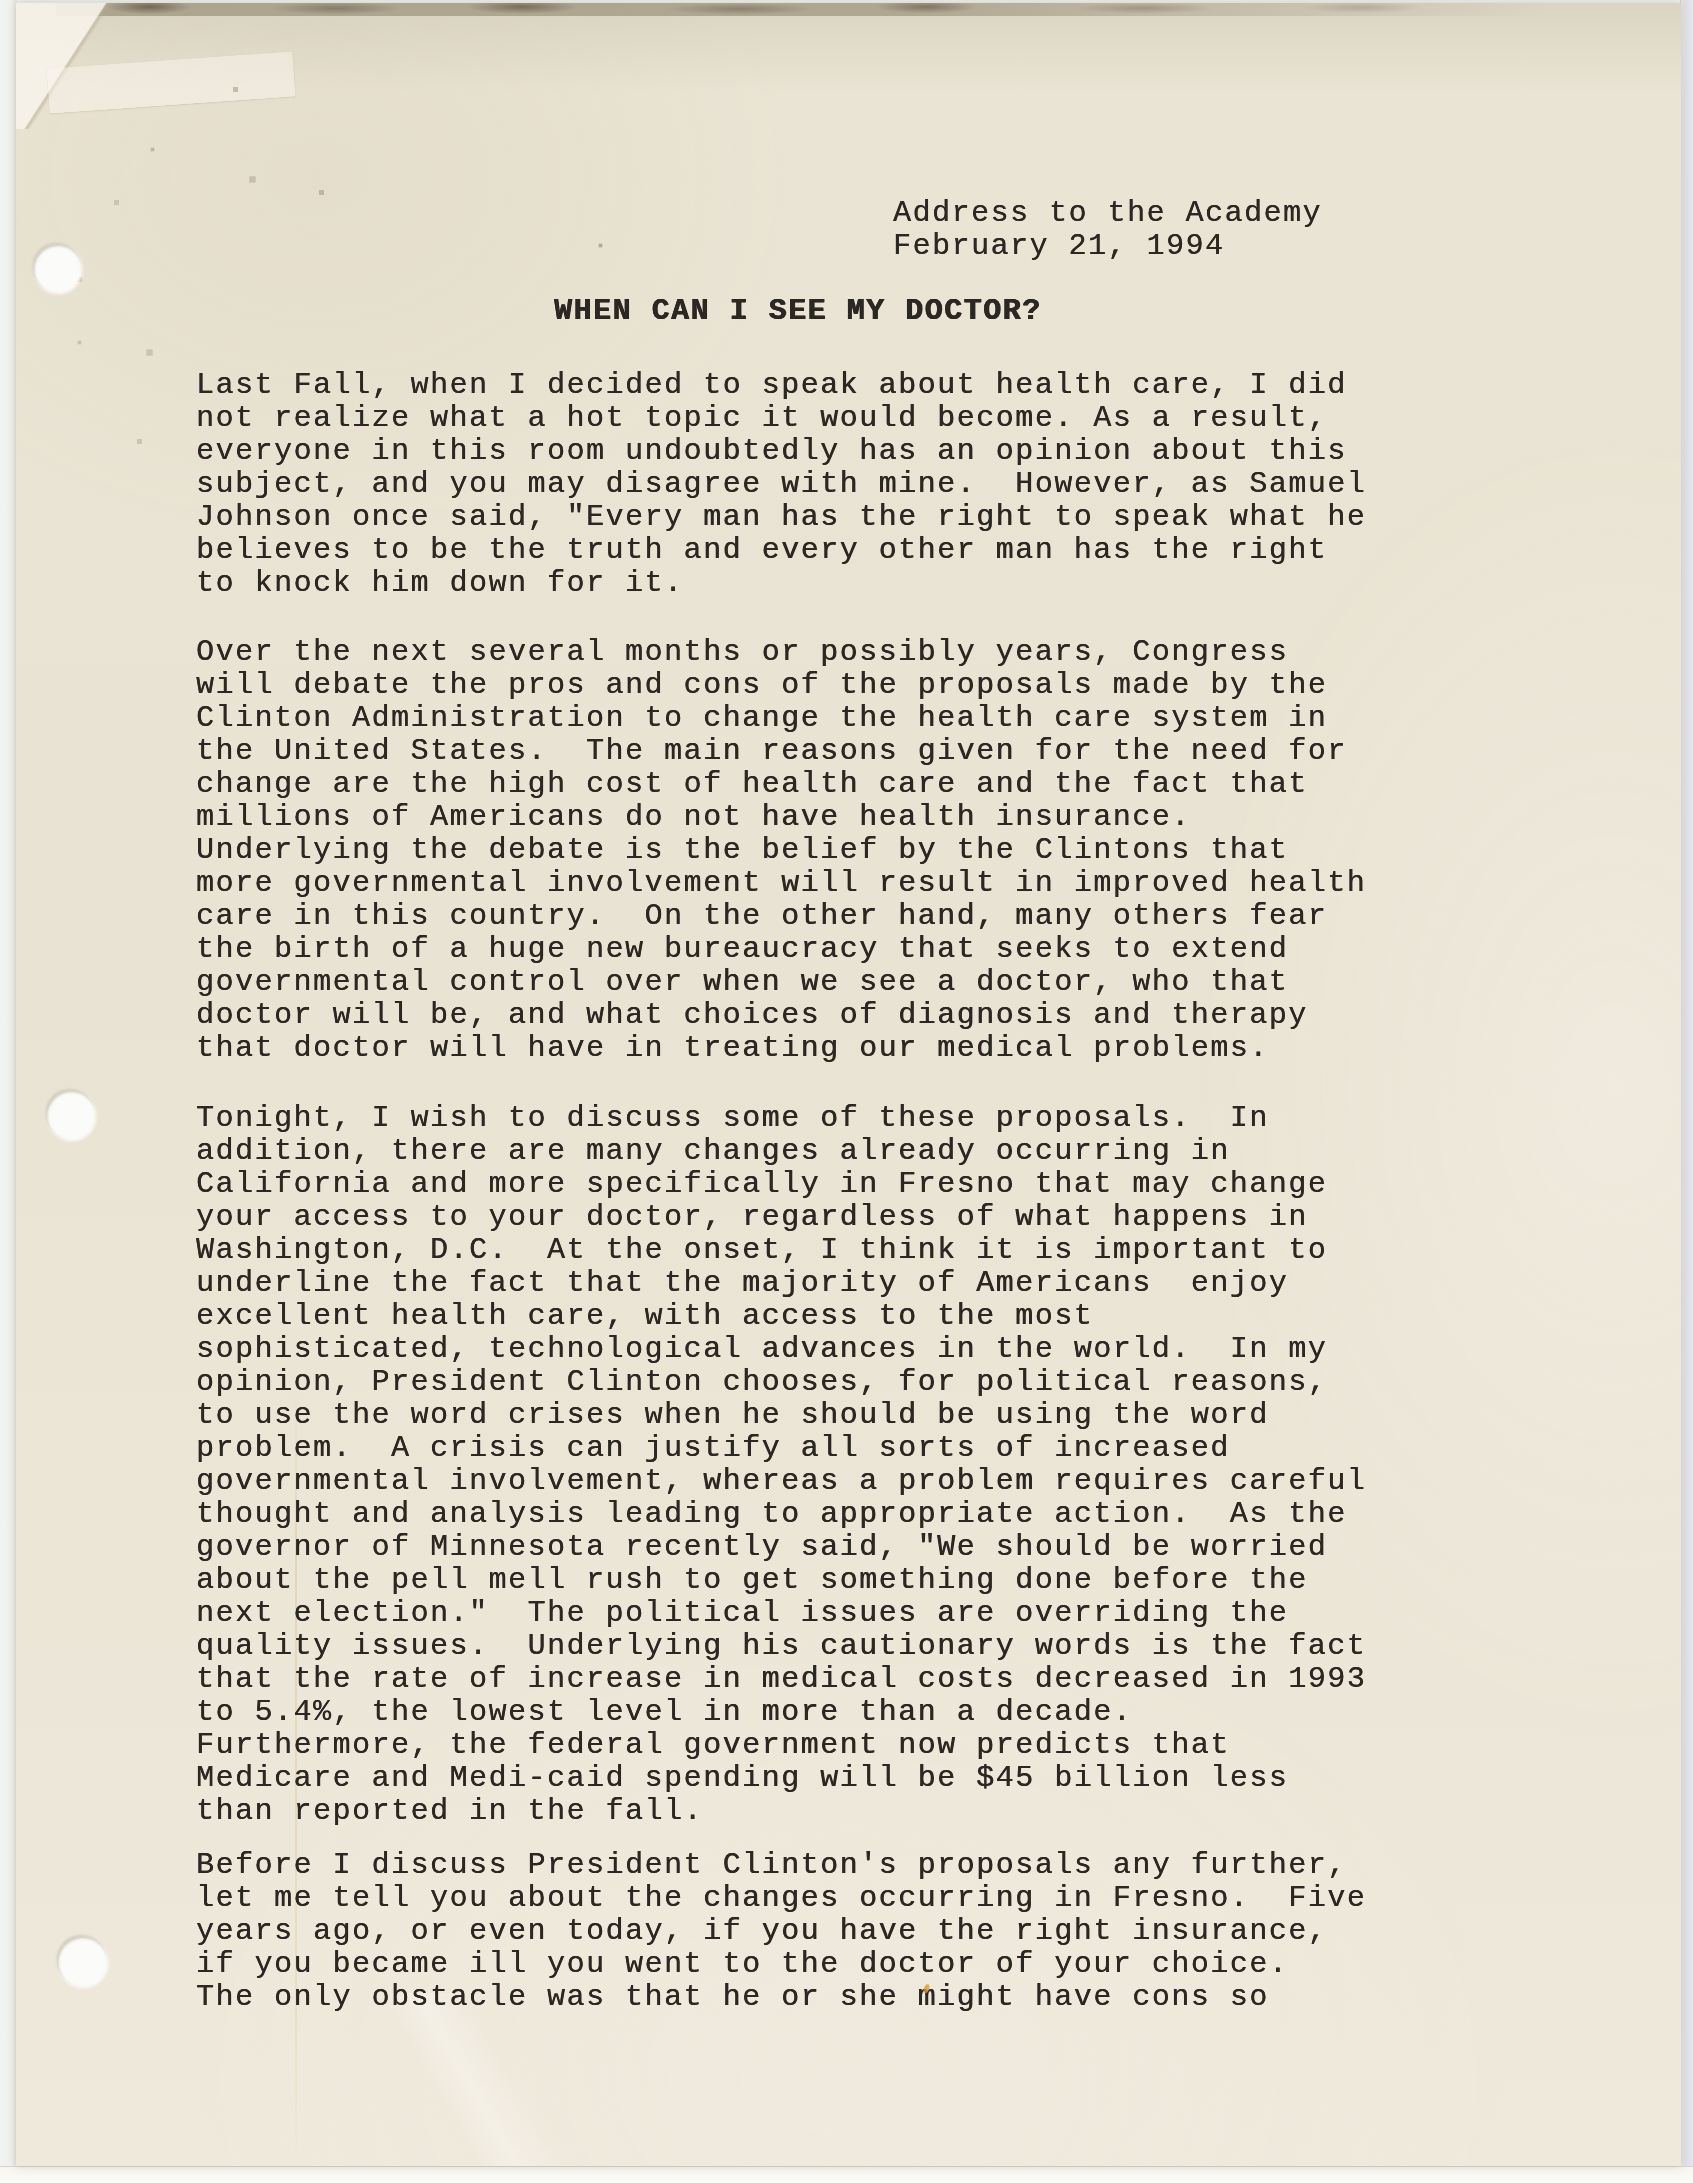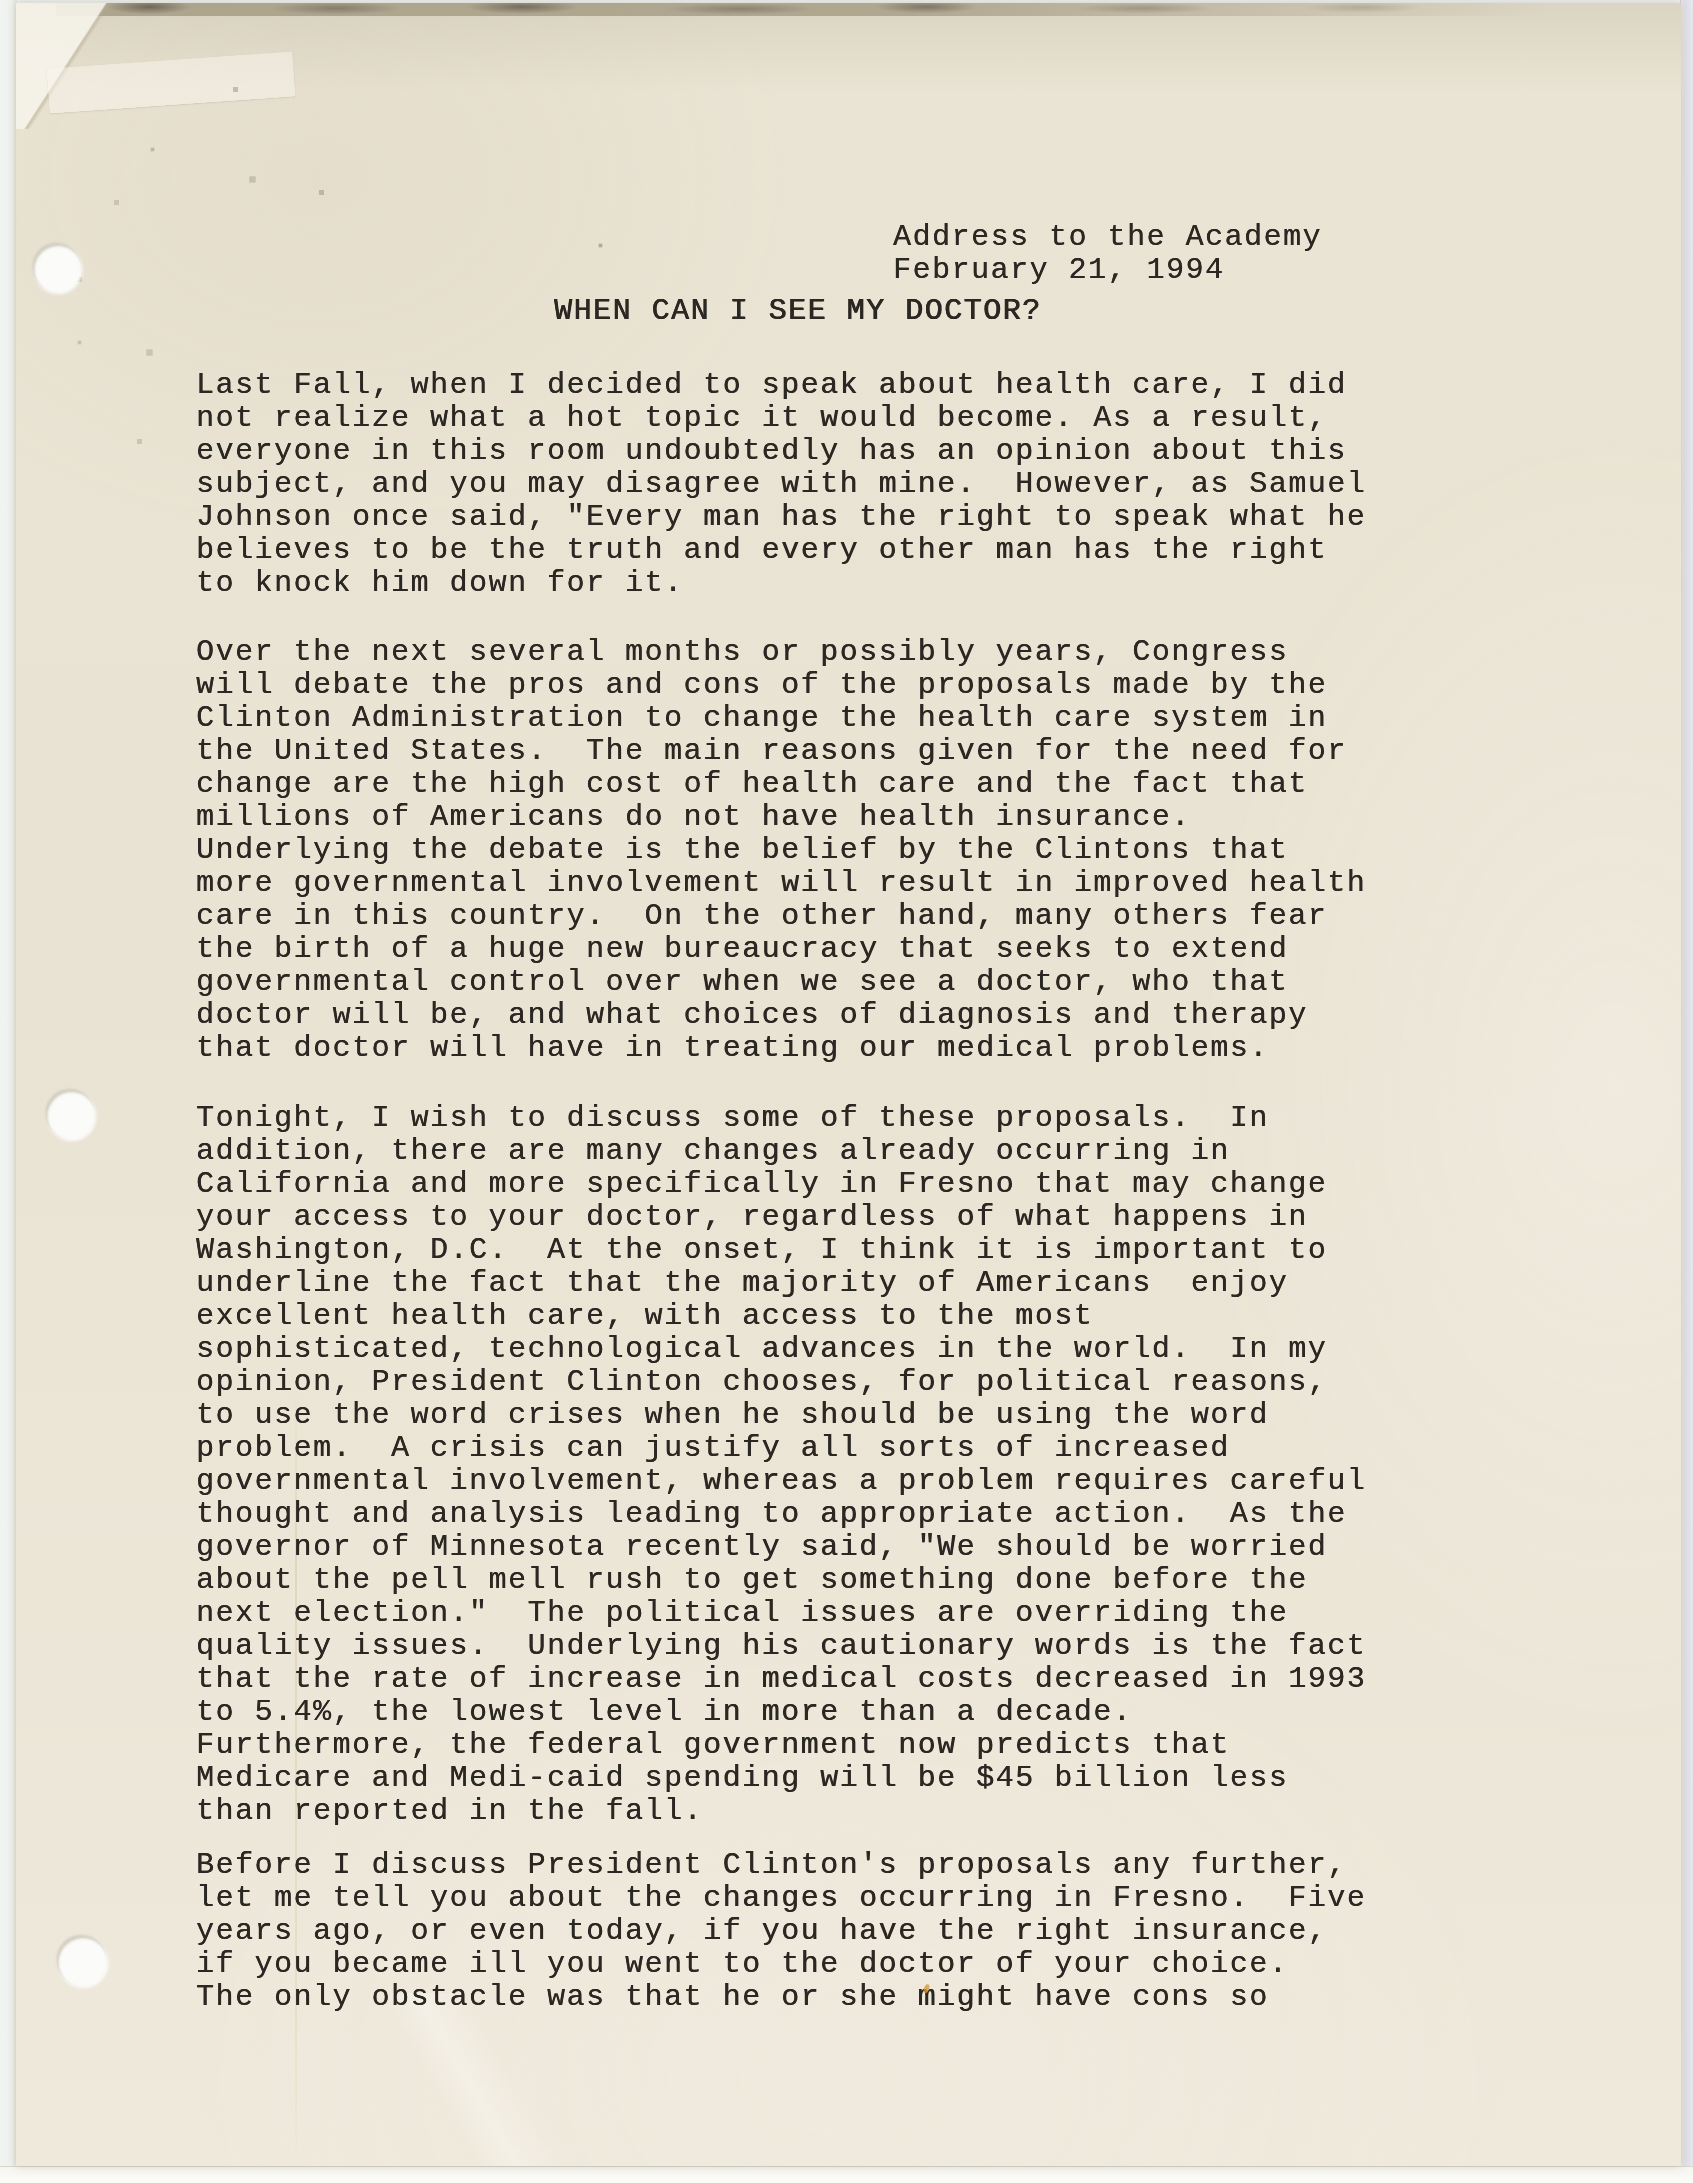--- a/index.html
+++ b/index.html
@@ -106,22 +106,22 @@
   
   .typed{
     position:absolute;
     color:var(--color-ink);
     font-size:30px;
     line-height:33px;
     letter-spacing:1.5px;
     white-space:pre;
     text-shadow:0.3px 0 0 currentColor;
   }
-  .heading-block{left:893px;top:197px;margin-top:24px;}
-  .doc-title{left:554px;top:295px;font-weight:normal;text-shadow:0.6px 0 0 currentColor,0 0.3px 0 currentColor;}
+  .heading-block{left:893px;top:197px;}
+  .doc-title{left:554px;top:295px;font-weight:bold;text-shadow:0.6px 0 0 currentColor,0 0.3px 0 currentColor;}
   .para-1{left:196px;top:369px;}
   .para-2{left:196px;top:636px;}
   .para-3{left:196px;top:1102px;}
   .para-4{left:196px;top:1849px;}
   
   .fleck{
     position:absolute;left:924px;top:1984px;width:4.6px;height:9.3px;
     background:#d79b3a;border-radius:50%;opacity:0.8;transform:rotate(20deg);
   }
 </style>

